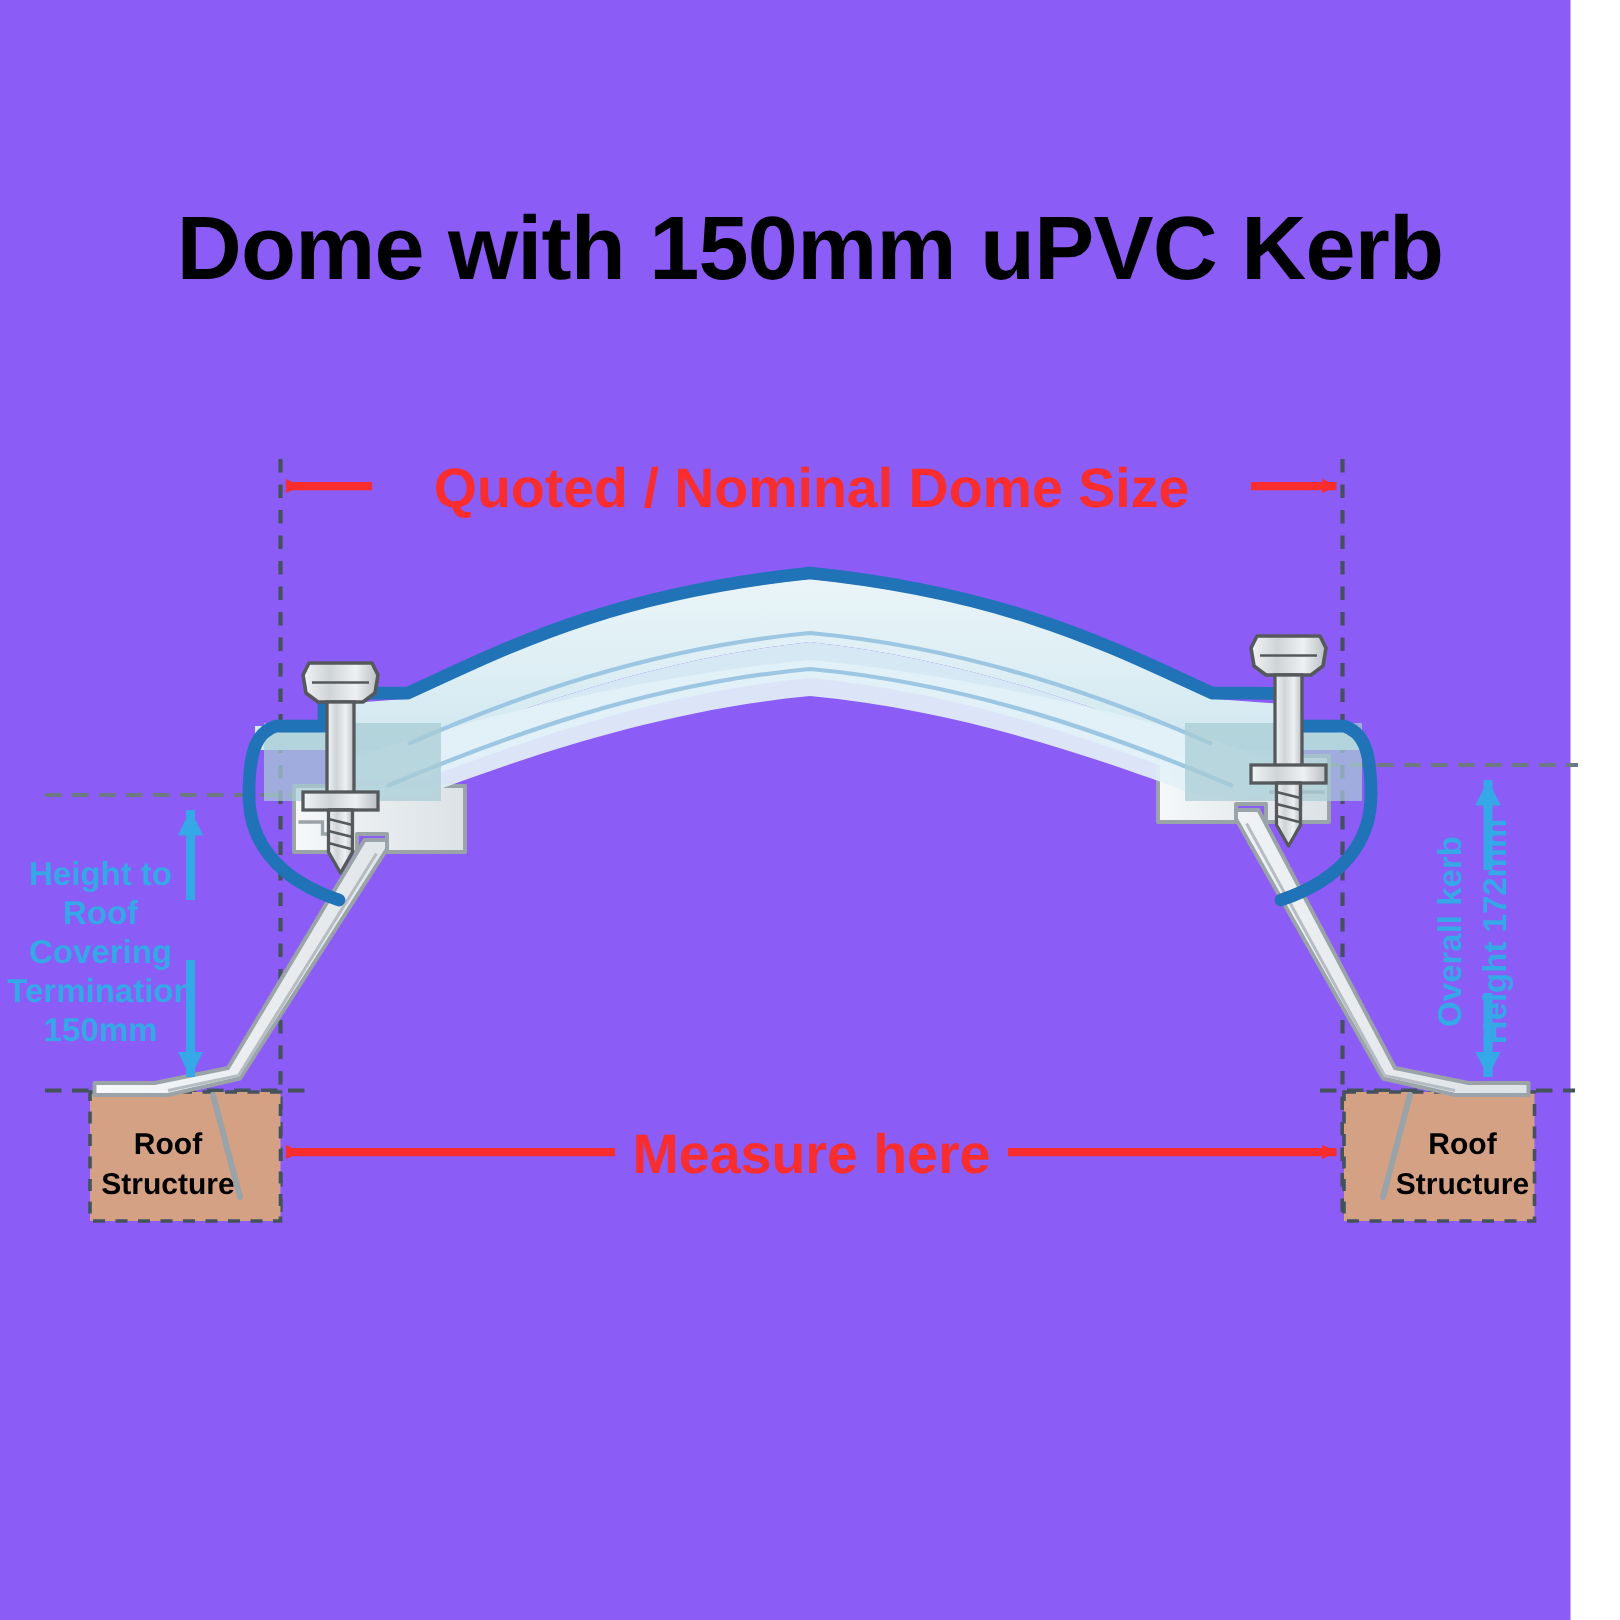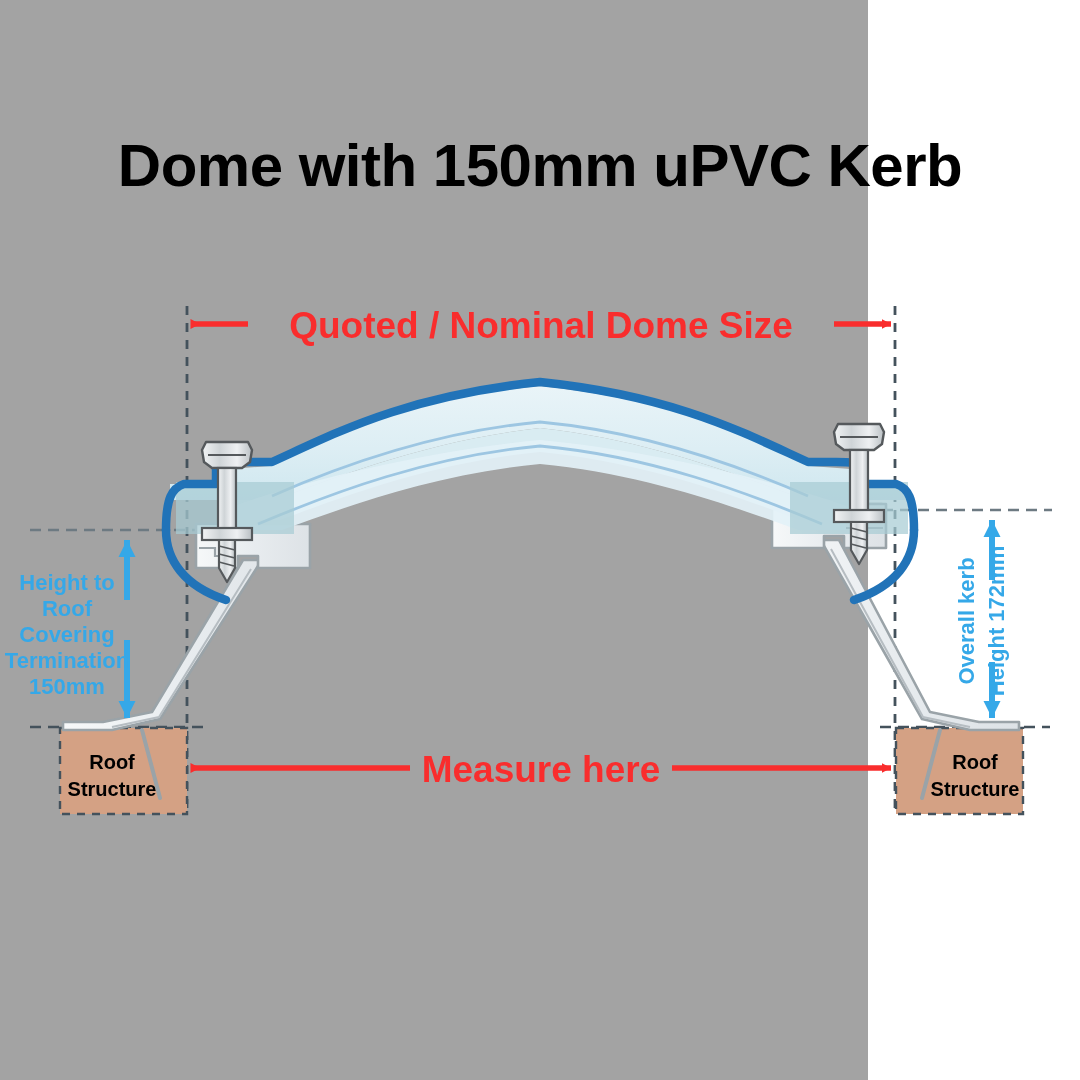--- a/index.html
+++ b/index.html
@@ -9,23 +9,23 @@
   }
   body {
     width: 1080px;
     height: 1080px;
     font-family: "Liberation Sans", sans-serif;
     overflow: hidden;
     position: relative;
   }
   #stage {
     position: relative;
-    width: 868px;
+    width: 1047px;
     height: 1080px;
-    background: #a3a3a3;
+    background: #8b5cf6;
   }
   #title {
     position: absolute;
     left: 0;
     top: 134px;
     width: 1080px;
     text-align: center;
     font-family: "Liberation Sans", sans-serif;
     font-size: 60px;
     font-weight: bold;

